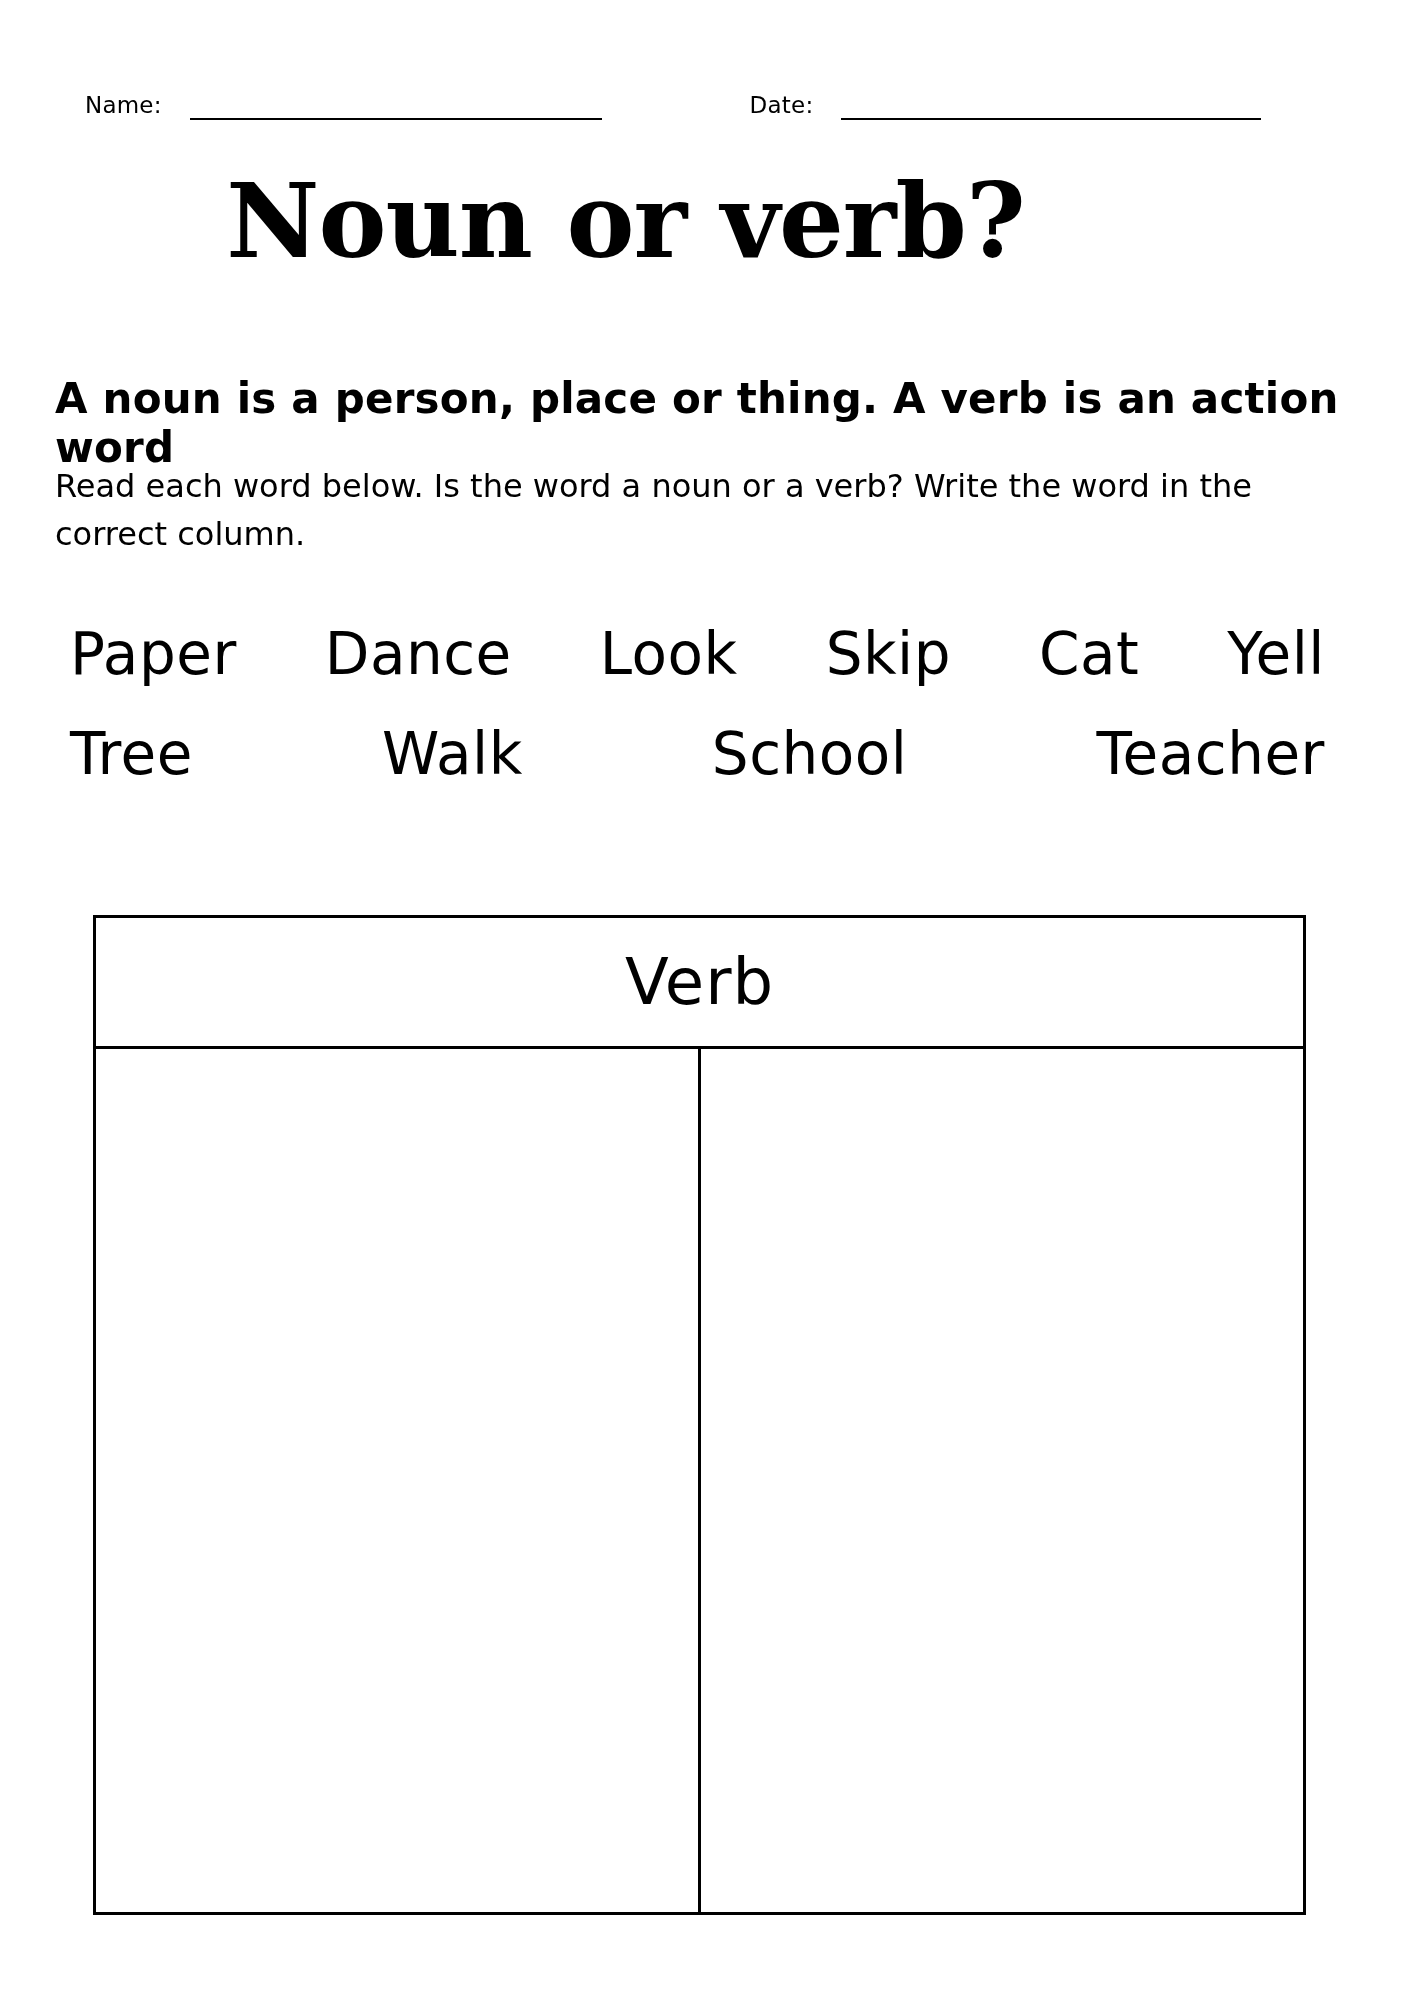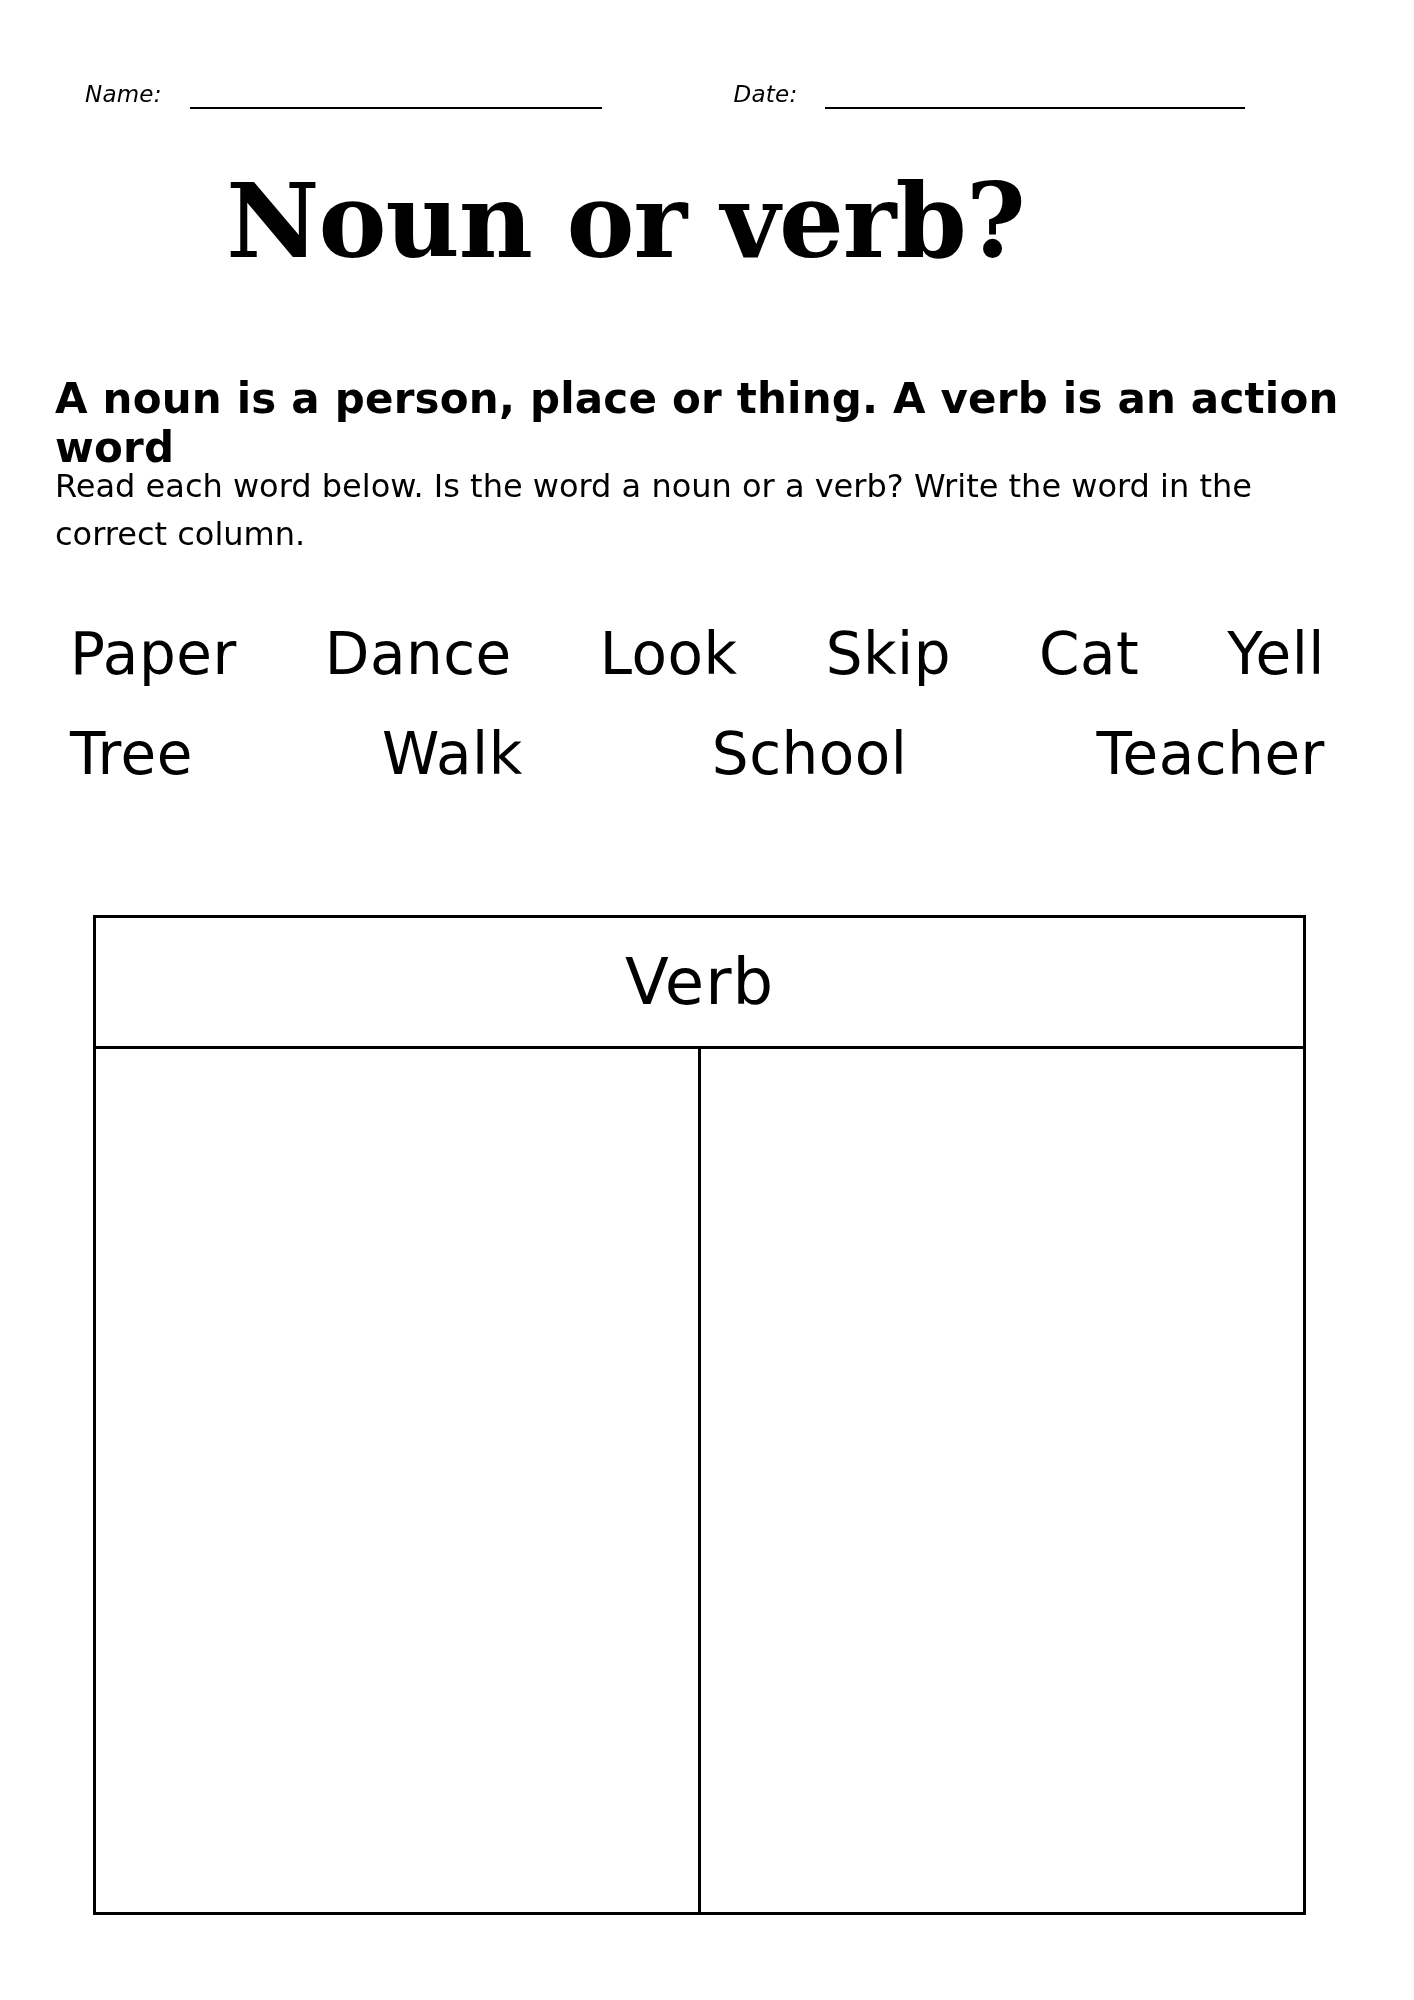--- a/index.html
+++ b/index.html
@@ -22,41 +22,40 @@
     top: 0;
     width: 1414px;
     height: 2000px;
     padding: 0;
   }
 
   
   .namedate {
     position: absolute;
     left: 85px;
-    top: 81px;
+    top: 92px;
     width: 1245px;
     display: flex;
     align-items: flex-start;
-    font-style: italic;
   }
   .nd-label {
     font-family: "DejaVu Sans", sans-serif;
     font-size: 23px;
     font-weight: 500;
     letter-spacing: 0.2px;
     white-space: nowrap;
     padding-bottom: 2px;
   }
   .nd-line {
     border-bottom: 2px solid #000;
     height: 26px;
   }
   .nd-name-line { width: 412px; margin-left: 28px; }
   .nd-gap { width: 132px; }
-  .nd-date-label { margin-left: 0; }
+  .nd-date-label { margin-left: 16px; }
   .nd-date-line { width: 420px; margin-left: 28px; }
 
   
   .title {
     position: absolute;
     left: 0;
     top: 168px;
     width: 1251px;
     text-align: center;
     font-family: "DejaVu Serif", serif;

